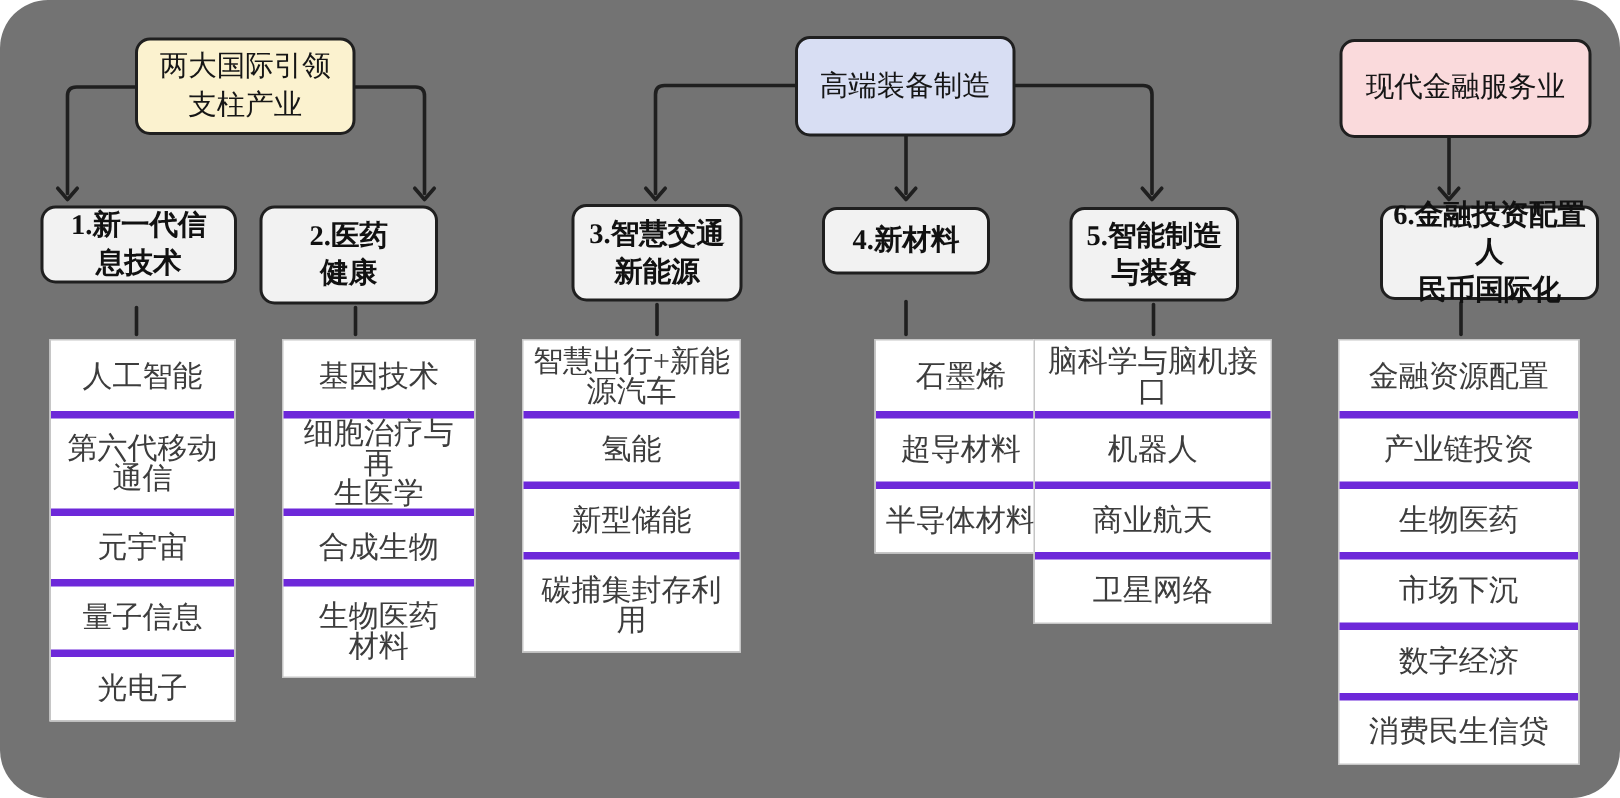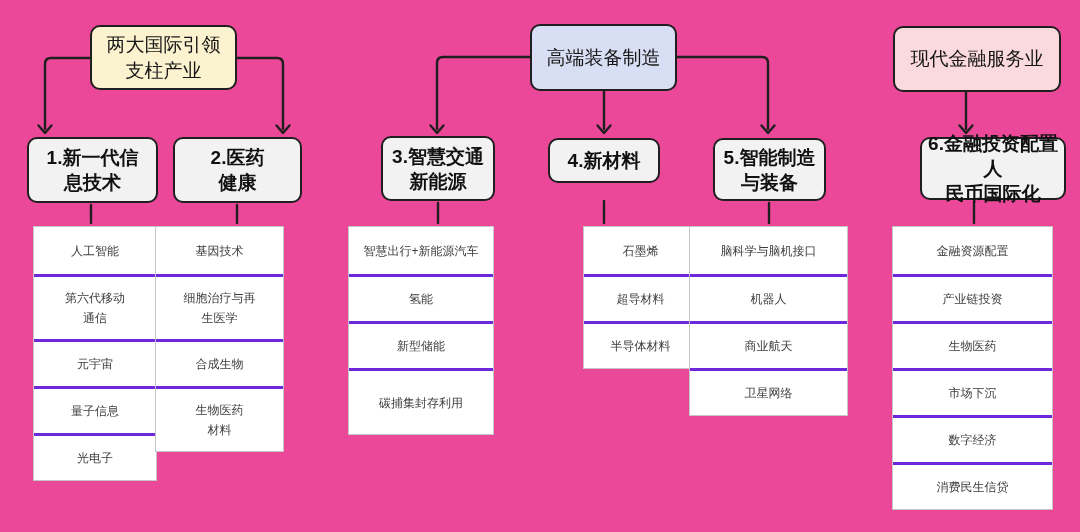--- a/index.html
+++ b/index.html
@@ -1,18 +1,18 @@
 <!DOCTYPE html>
 <html><head>
 <meta charset="utf-8">
 <style>
   html,body{margin:0;padding:0;background:#ffffff;}
   .canvas{
-    position:relative;width:1080px;height:532px;background:#ec4899;
-    font-family:Liberation Sans, sans-serif;overflow:hidden;
+    position:relative;width:1080px;height:532px;background:#737373;
+    font-family:Liberation Serif, serif;overflow:hidden;border-radius:32px;
   }
   .connectors{position:absolute;left:0;top:0;width:1080px;height:532px;}
   .pbox{
     position:absolute;box-sizing:border-box;
     border:2.5px solid #1f1f1f;border-radius:10px;
     display:flex;align-items:center;justify-content:center;text-align:center;
     font-size:19px;line-height:26px;color:#161616;white-space:pre-line;
   }
   .p-yellow{background:#FBF2CF;}
   .p-blue{background:#D8DEF3;}
@@ -23,23 +23,23 @@
     display:flex;align-items:center;justify-content:center;text-align:center;
     font-size:19px;font-weight:bold;line-height:25px;color:#111111;white-space:pre-line;
   }
   .list{
     position:absolute;top:226px;box-sizing:border-box;
     background:#ffffff;border:1px solid #C6C6C6;
   }
   .cell{
     box-sizing:border-box;height:47px;padding:2px 6px;
     display:flex;align-items:center;justify-content:center;text-align:center;
-    font-size:12px;line-height:20px;color:#3d3d3d;white-space:pre-line;
+    font-size:20px;line-height:20px;color:#3d3d3d;white-space:pre-line;
   }
-  .cell + .cell{border-top:3px solid #6d28d9;}
+  .cell + .cell{border-top:5px solid #6d28d9;}
   .cell.h65{height:65px;}
   .cell.h66{height:66px;}
 </style>
 </head>
 <body>
 
 <div class="canvas">
 
   <svg class="connectors" viewBox="0 0 1080 532" fill="none" stroke="#1f1f1f" stroke-width="2.4" stroke-linecap="round" stroke-linejoin="round">
     <path d="M 90 58 H 51 Q 45 58 45 64 V 129"></path>
@@ -66,25 +66,25 @@
     <span>两大国际引领
 支柱产业</span>
   </div>
   <div class="pbox p-blue" style="left:530px;top:24px;width:147px;height:67px;">
     <span>高端装备制造</span>
   </div>
   <div class="pbox p-pink" style="left:893px;top:26px;width:168px;height:66px;">
     <span>现代金融服务业</span>
   </div>
 
-  <div class="colbox" style="left:27px;top:137px;width:131px;height:66px;">
+  <div class="colbox" style="left:27px;top:137px;width:131px;height:52px;">
     <span>1.新一代信
 息技术</span>
   </div>
-  <div class="colbox" style="left:173px;top:137px;width:129px;height:66px;">
+  <div class="colbox" style="left:173px;top:137px;width:119px;height:66px;">
     <span>2.医药
 健康</span>
   </div>
   <div class="colbox" style="left:381px;top:136px;width:114px;height:65px;">
     <span>3.智慧交通
 新能源</span>
   </div>
   <div class="colbox" style="left:548px;top:138px;width:112px;height:45px;">
     <span>4.新材料</span>
   </div>
@@ -99,21 +99,21 @@
 
   <div class="list" style="left:33px;width:124px;">
     <div class="cell">人工智能</div>
     <div class="cell h65">第六代移动
 通信</div>
     <div class="cell">元宇宙</div>
     <div class="cell">量子信息</div>
     <div class="cell">光电子</div>
   </div>
 
-  <div class="list" style="left:155px;width:129px;">
+  <div class="list" style="left:188px;width:129px;">
     <div class="cell">基因技术</div>
     <div class="cell h65">细胞治疗与再
 生医学</div>
     <div class="cell">合成生物</div>
     <div class="cell h65">生物医药
 材料</div>
   </div>
 
   <div class="list" style="left:348px;width:146px;">
     <div class="cell">智慧出行+新能源汽车</div>

